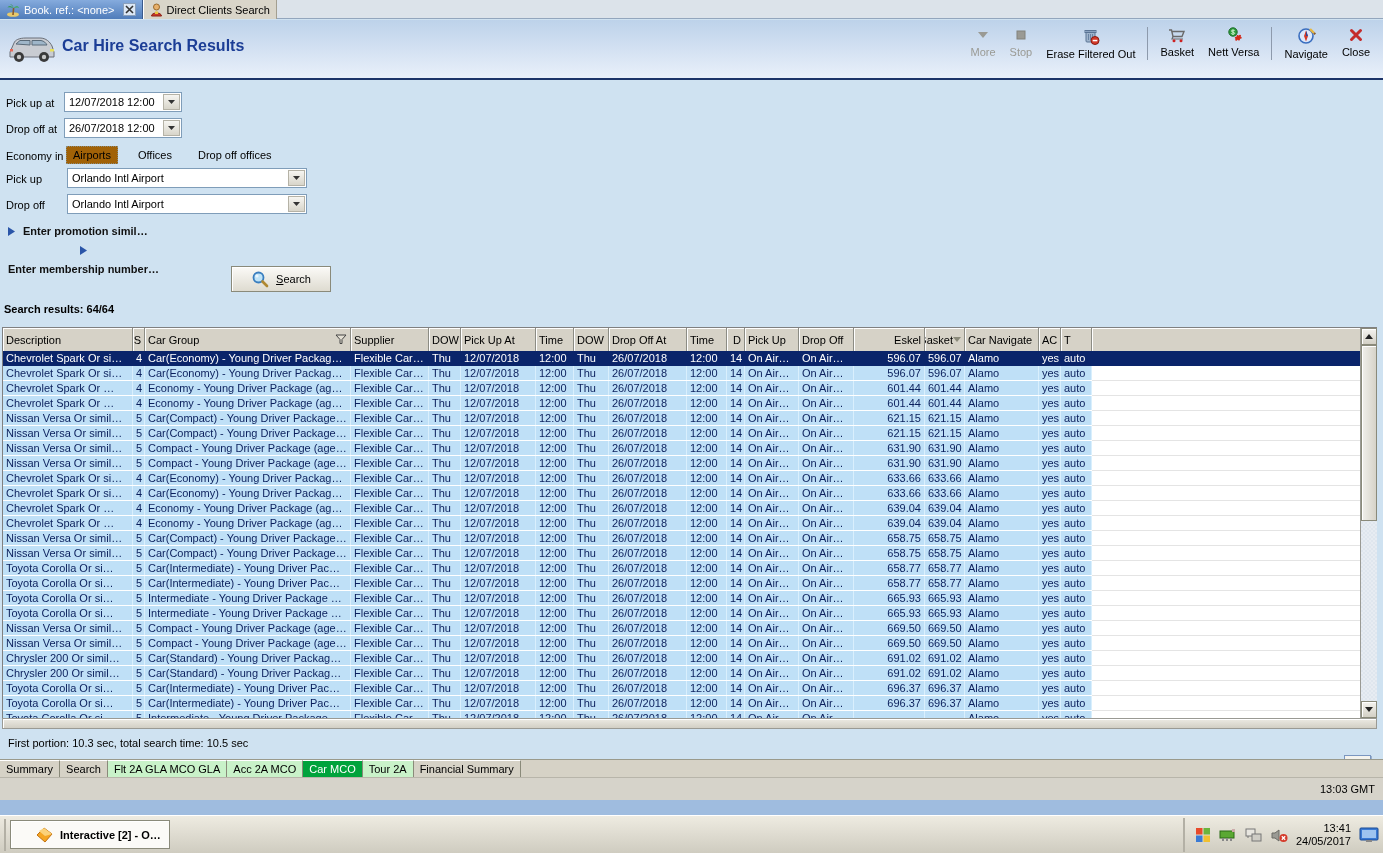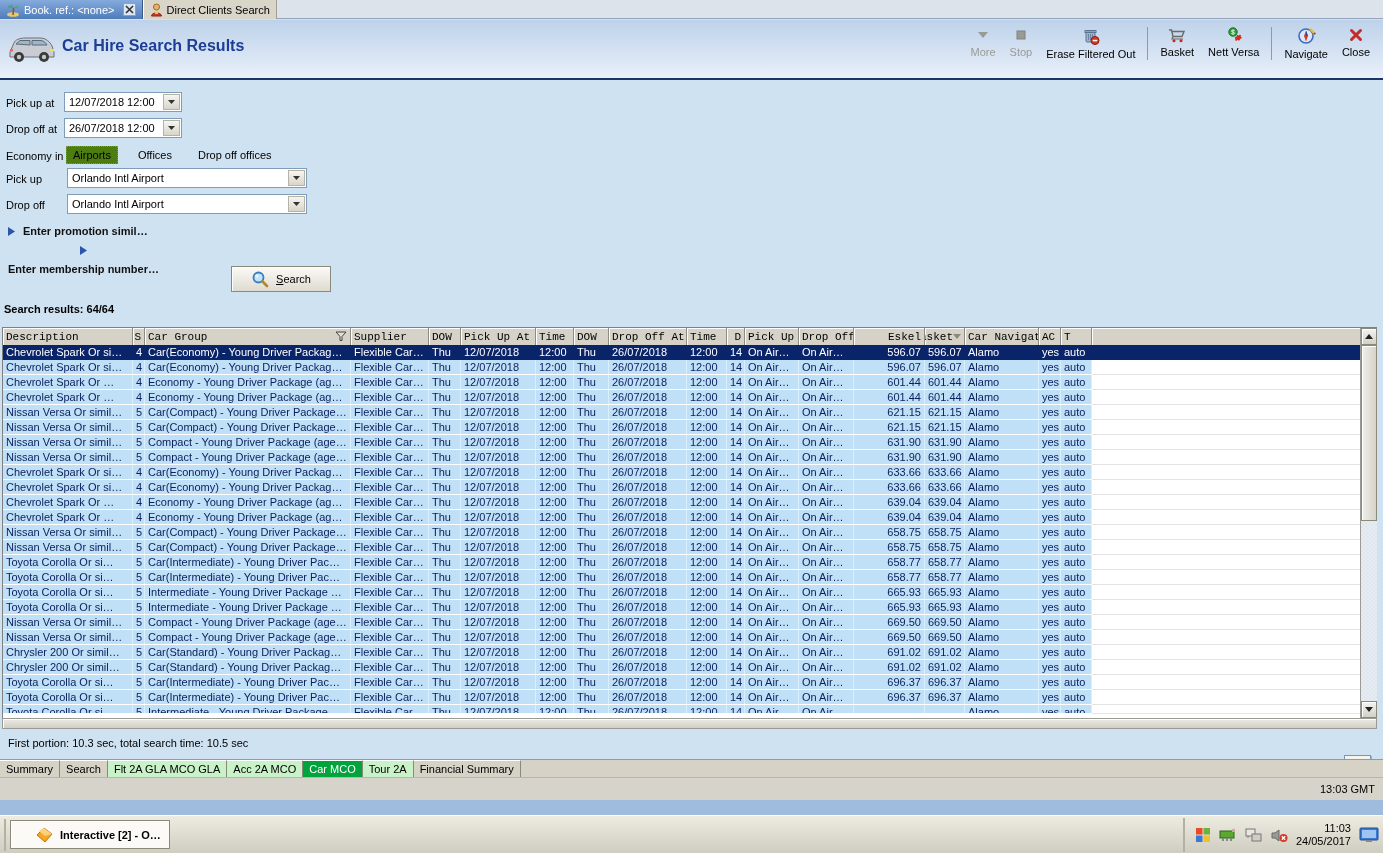--- a/index.html
+++ b/index.html
@@ -30,31 +30,31 @@
   .tsep{width:1px;background:#8d9aac;margin:2px 5px;}
   
   .flabel{position:absolute;color:#000;}
   .field{position:absolute;background:#fff;border:1px solid #7f9db9;display:flex;align-items:center;}
   .field .fval{flex:1;padding-left:4px;white-space:nowrap;overflow:hidden;}
   .dropbtn{width:17px;align-self:stretch;background:linear-gradient(#f6f5f1,#d8d5ca);
     border-left:1px solid #a5a298;display:flex;align-items:center;justify-content:center;cursor:pointer;
     margin:1px;border:1px solid #b5b2a6;}
   .searchin{position:absolute;left:66px;top:146px;display:flex;align-items:center;gap:14px;}
   .sopt{padding:2px 6px;cursor:pointer;}
-  .sopt.sel{background:#4d7c0f;border:1px dotted #8a8a7a;}
+  .sopt.sel{background:#a16207;border:1px dotted #8a8a7a;}
   .expander{position:absolute;display:flex;align-items:center;gap:8px;font-weight:bold;color:#111;}
   .searchbtn{position:absolute;left:231px;top:266px;width:100px;height:26px;
     background:linear-gradient(#fbfaf7,#dedbd0);border:1px solid #8a8a7a;
     box-shadow:inset 1px 1px 0 #fff;display:flex;align-items:center;justify-content:center;gap:7px;cursor:pointer;}
   .searchbtn u{text-decoration:underline;}
   .resultslbl{position:absolute;left:4px;top:303px;font-weight:bold;}
   
   .grid{position:absolute;left:2px;top:327px;width:1375px;height:391px;background:#fff;
     border-left:1px solid #808080;border-top:1px solid #808080;}
-  .thead{display:flex;width:1358px;height:17px;background:#d6d2c7;font-family:Liberation Mono, monospace;}
+  .thead{display:flex;width:1358px;height:23px;background:#d6d2c7;}
   .th{position:relative;display:flex;align-items:center;padding:0 3px;border-right:1px solid #8c8c84;
     box-shadow:inset 1px 1px 0 #fff;white-space:nowrap;overflow:hidden;cursor:pointer;background:#d6d2c7;}
   .th.alr{justify-content:flex-end;}
   .th .hicon{margin-left:auto;}
   .tbody{width:1358px;height:374px;overflow:hidden;background:#fff;}
   .trow{display:flex;width:1358px;height:15px;cursor:pointer;}
   .trow .cells{display:flex;width:1089px;background:#bfe0f7;border-bottom:1px solid #fff;}
   .trow .filler{flex:1;background:#fff;border-bottom:1px solid #e4e4e4;}
   .trow.selected .cells{background:#0a246a;color:#fff;border-bottom:1px solid #0a246a;}
   .trow.selected .filler{background:#0a246a;border-bottom:1px solid #0a246a;}
@@ -1021,21 +1021,21 @@
           </span>
           <span class="icn">
             <svg width="17" height="15">
               <polygon points="1,5 4,5 8,2 8,13 4,10 1,10" fill="#9a9a94" stroke="#6a6a64"></polygon>
               <circle cx="12.5" cy="10" r="4" fill="#d43a2a"></circle>
               <path d="M10.8 8.3 L14.2 11.7 M14.2 8.3 L10.8 11.7" stroke="#fff" stroke-width="1.3"></path>
             </svg>
           </span>
         </span>
       <span class="clock">
-        <span>11:03</span><br>
+        <span>13:41</span><br>
         <span>24/05/2017</span>
       </span>
       <span class="icn">
           <svg width="20" height="17">
             <rect x="1" y="1" width="18" height="12" rx="1" fill="#3a7ad4" stroke="#1a4a94"></rect>
             <rect x="3" y="3" width="14" height="8" fill="#9ec4f0"></rect>
             <rect x="7" y="13" width="6" height="2" fill="#888"></rect>
           </svg>
         </span>
     </div>

